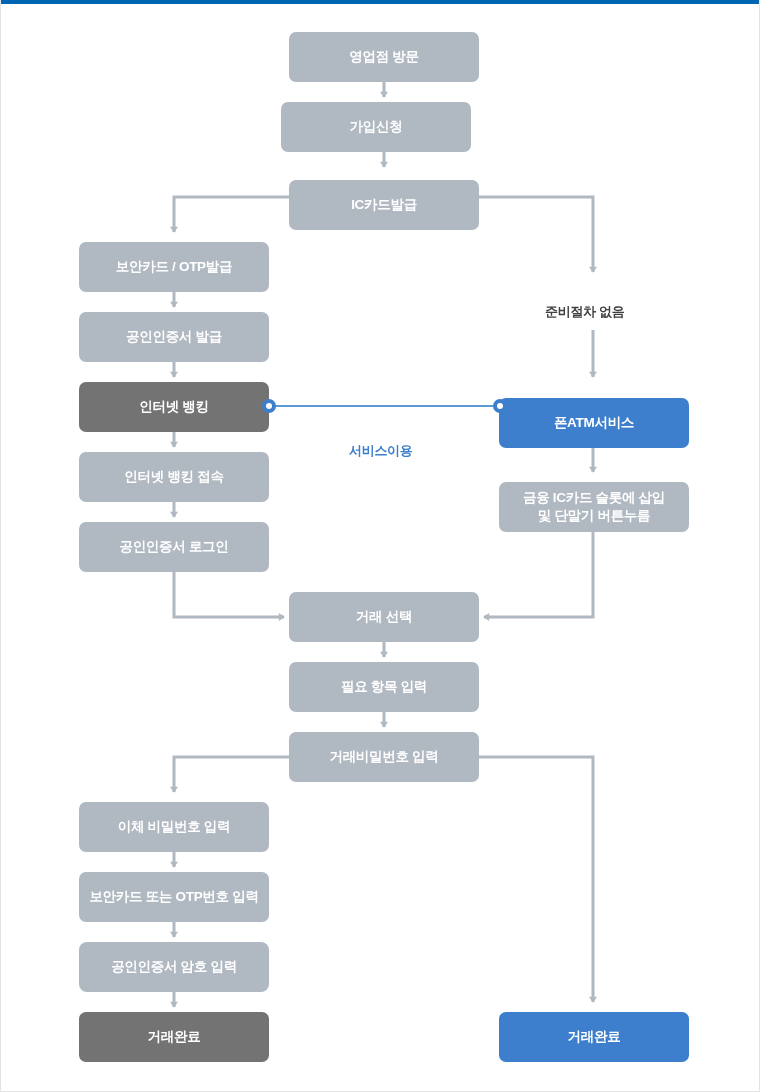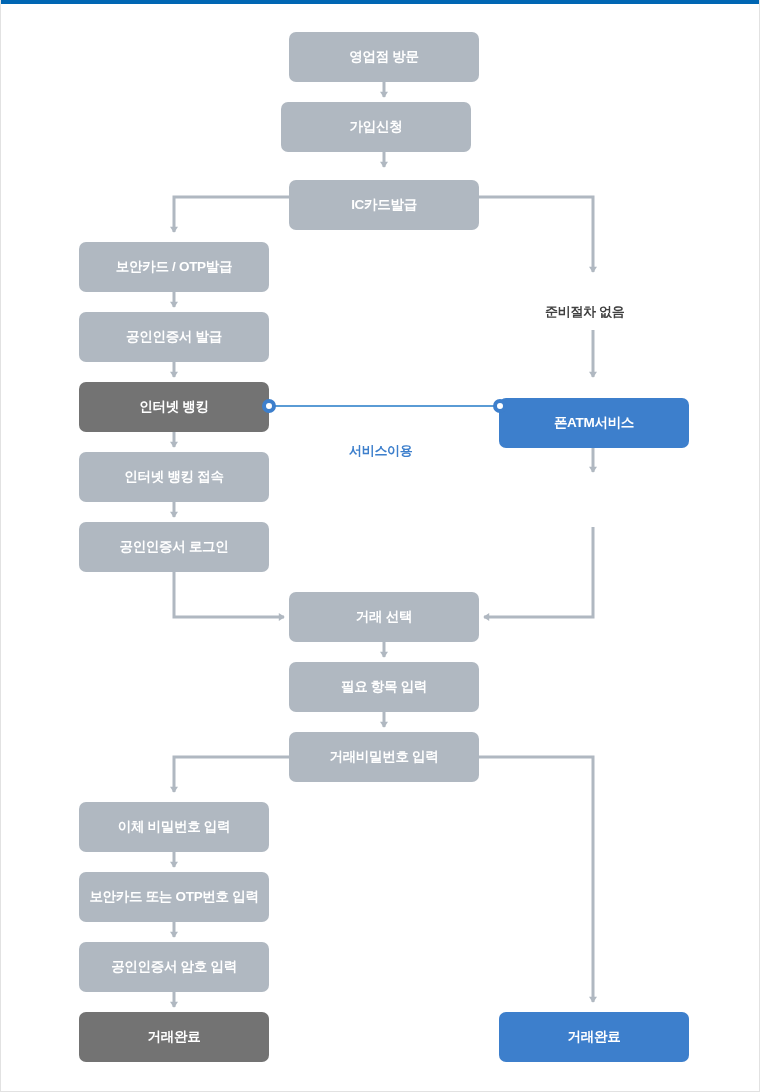--- a/index.html
+++ b/index.html
@@ -177,20 +177,24 @@
   </div>
 
   <div class="node gray" style="left:78px; top:522px; width:190px; height:50px;">
     <span>공인인증서 로그인</span>
   </div>
 
   <div class="node blue" style="left:498px; top:382px; width:190px; height:50px;margin-top:16px;">
     <span>폰ATM서비스</span>
   </div>
 
+  <div class="node gray" style="left:498px; top:482px; width:190px; height:50px; flex-direction:column;">
+    <span>금융 IC카드 슬롯에 삽입</span>
+    <span>및 단말기 버튼누름</span>
+  </div>
 
   <div class="node gray" style="left:288px; top:592px; width:190px; height:50px;">
     <span>거래 선택</span>
   </div>
 
   <div class="node gray" style="left:288px; top:662px; width:190px; height:50px;">
     <span>필요 항목 입력</span>
   </div>
 
   <div class="node gray" style="left:288px; top:732px; width:190px; height:50px;">
@@ -198,21 +202,21 @@
   </div>
 
   <div class="node gray" style="left:78px; top:802px; width:190px; height:50px;">
     <span>이체 비밀번호 입력</span>
   </div>
 
   <div class="node gray" style="left:78px; top:872px; width:190px; height:50px;">
     <span>보안카드 또는 OTP번호 입력</span>
   </div>
 
-  <div class="node gray" style="left:78px; top:942px; width:190px; height:50px;">
+  <div class="node gray" style="left:78px; top:942px; width:190px; height:50px;border-radius:8px;">
     <span>공인인증서 암호 입력</span>
   </div>
 
   <div class="node orange" style="left:78px; top:1012px; width:190px; height:50px;">
     <span>거래완료</span>
   </div>
 
   <div class="node blue" style="left:498px; top:1012px; width:190px; height:50px;">
     <span>거래완료</span>
   </div>

